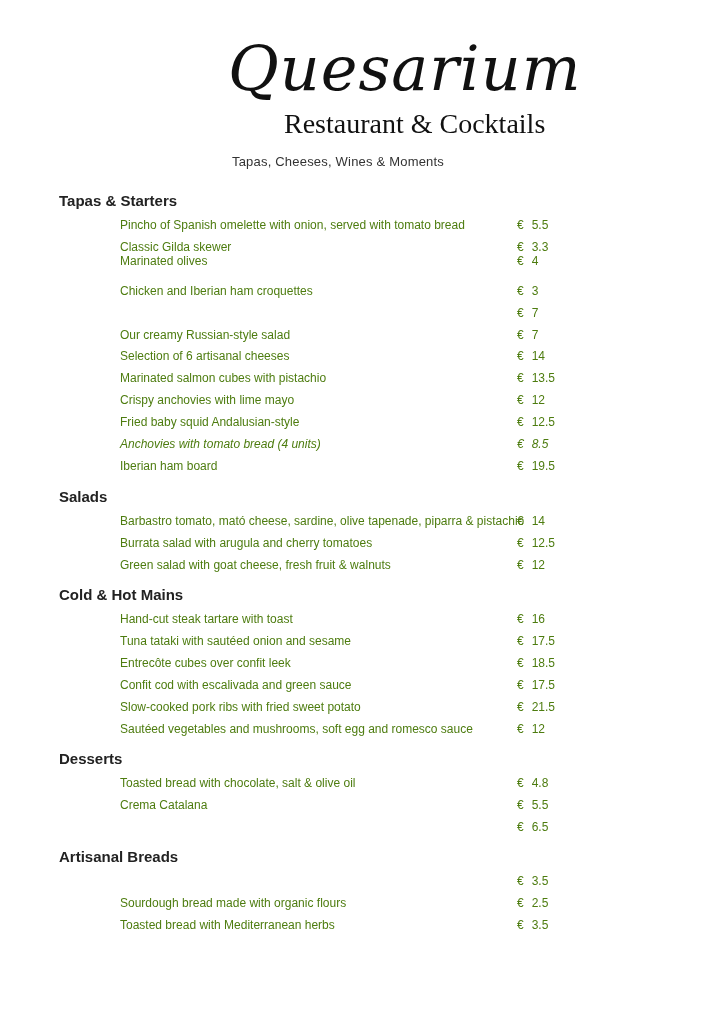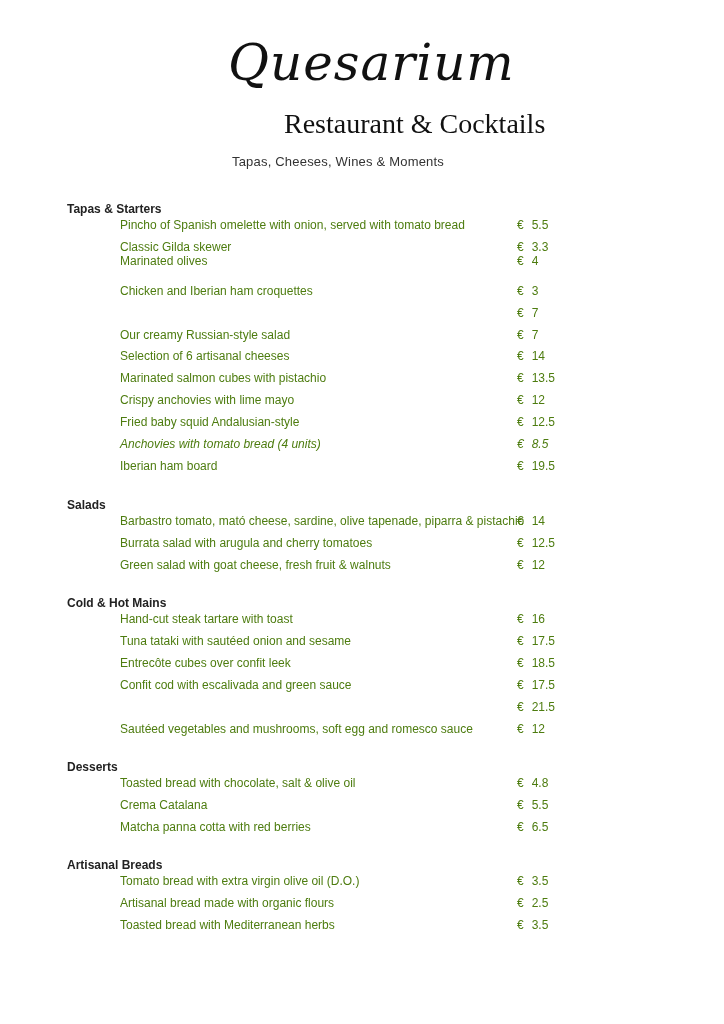--- a/index.html
+++ b/index.html
@@ -1,22 +1,22 @@
 <!DOCTYPE html>
 <html><head>
 <meta charset="utf-8">
 <style>
   html, body { margin: 0; padding: 0; background: #ffffff; }
   body { width: 724px; height: 1024px; position: relative; overflow: hidden; color: #1a1a1a; font-family: "Liberation Sans", sans-serif; }
   .logo { position: absolute; left: 228px; top: 44px; width: 270px; height: 90px; }
-  .logo-script { position: absolute; left: 0; top: -6px; font-family: "DejaVu Serif", serif; font-style: italic; font-size: 50px; letter-spacing: 1px; color: #111; line-height: 1; }
+  .logo-script { position: absolute; left: 0; top: -6px; font-family: "DejaVu Serif", serif; font-style: italic; font-size: 62px; letter-spacing: 1px; color: #111; line-height: 1; }
   .logo-sub { position: absolute; left: 56px; top: 64px; font-family: "Liberation Serif", serif; font-size: 28px; color: #111; white-space: nowrap; }
   .tagline { position: absolute; top: 154px; left: 0; width: 676px; text-align: center; font-size: 13px; color: #333; letter-spacing: 0.2px; }
   .section { position: absolute; left: 59px; }
-  .section-title { font-size: 12px; color: #222; margin: 8px; height: 22px; line-height: 22px; }
+  .section-title { font-size: 15px; color: #222; margin: 0; height: 22px; line-height: 22px; }
   .item { position: absolute; left: 61px; width: 480px; height: 22px; line-height: 22px; font-size: 12px; color: #4d7c0f; }
   .item-name { position: absolute; left: 0; white-space: nowrap; }
   .item-price { position: absolute; left: 397px; white-space: nowrap; }
   .item-price .cur { margin-right: 8px; }
 </style>
 </head>
 <body>
 
 <div class="logo">
   <div class="logo-script">Quesarium</div>
@@ -102,50 +102,49 @@
       </div>
       <div class="item" style="top: 67.8px;">
         <span class="item-name">Entrecôte cubes over confit leek</span>
         <span class="item-price"><span class="cur">€</span><span>18.5</span></span>
       </div>
       <div class="item" style="top: 89.7px;">
         <span class="item-name">Confit cod with escalivada and green sauce</span>
         <span class="item-price"><span class="cur">€</span><span>17.5</span></span>
       </div>
       <div class="item" style="top: 111.6px;">
+        <span class="item-name">Slow-cooked pork ribs with fried sweet potato</span>
         <span class="item-price"><span class="cur">€</span><span>21.5</span></span>
       </div>
       <div class="item" style="top: 133.5px;">
         <span class="item-name">Sautéed vegetables and mushrooms, soft egg and romesco sauce</span>
         <span class="item-price"><span class="cur">€</span><span>12</span></span>
       </div>
     </div>
     <div class="section" style="top: 748px;">
       <h2 class="section-title">Desserts</h2>
       <div class="item" style="top: 24px;">
         <span class="item-name">Toasted bread with chocolate, salt &amp; olive oil</span>
         <span class="item-price"><span class="cur">€</span><span>4.8</span></span>
       </div>
       <div class="item" style="top: 45.9px;">
         <span class="item-name">Crema Catalana</span>
         <span class="item-price"><span class="cur">€</span><span>5.5</span></span>
       </div>
       <div class="item" style="top: 67.8px;">
-        <span class="item-name">Matcha panna cotta with red berries</span>
         <span class="item-price"><span class="cur">€</span><span>6.5</span></span>
       </div>
     </div>
     <div class="section" style="top: 846px;">
       <h2 class="section-title">Artisanal Breads</h2>
       <div class="item" style="top: 24px;">
-        <span class="item-name">Tomato bread with extra virgin olive oil (D.O.)</span>
         <span class="item-price"><span class="cur">€</span><span>3.5</span></span>
       </div>
       <div class="item" style="top: 45.9px;">
-        <span class="item-name">Artisanal bread made with organic flours</span>
+        <span class="item-name">Sourdough bread made with organic flours</span>
         <span class="item-price"><span class="cur">€</span><span>2.5</span></span>
       </div>
       <div class="item" style="top: 67.8px;">
         <span class="item-name">Toasted bread with Mediterranean herbs</span>
         <span class="item-price"><span class="cur">€</span><span>3.5</span></span>
       </div>
     </div>
   </div>
 
 </body></html>

